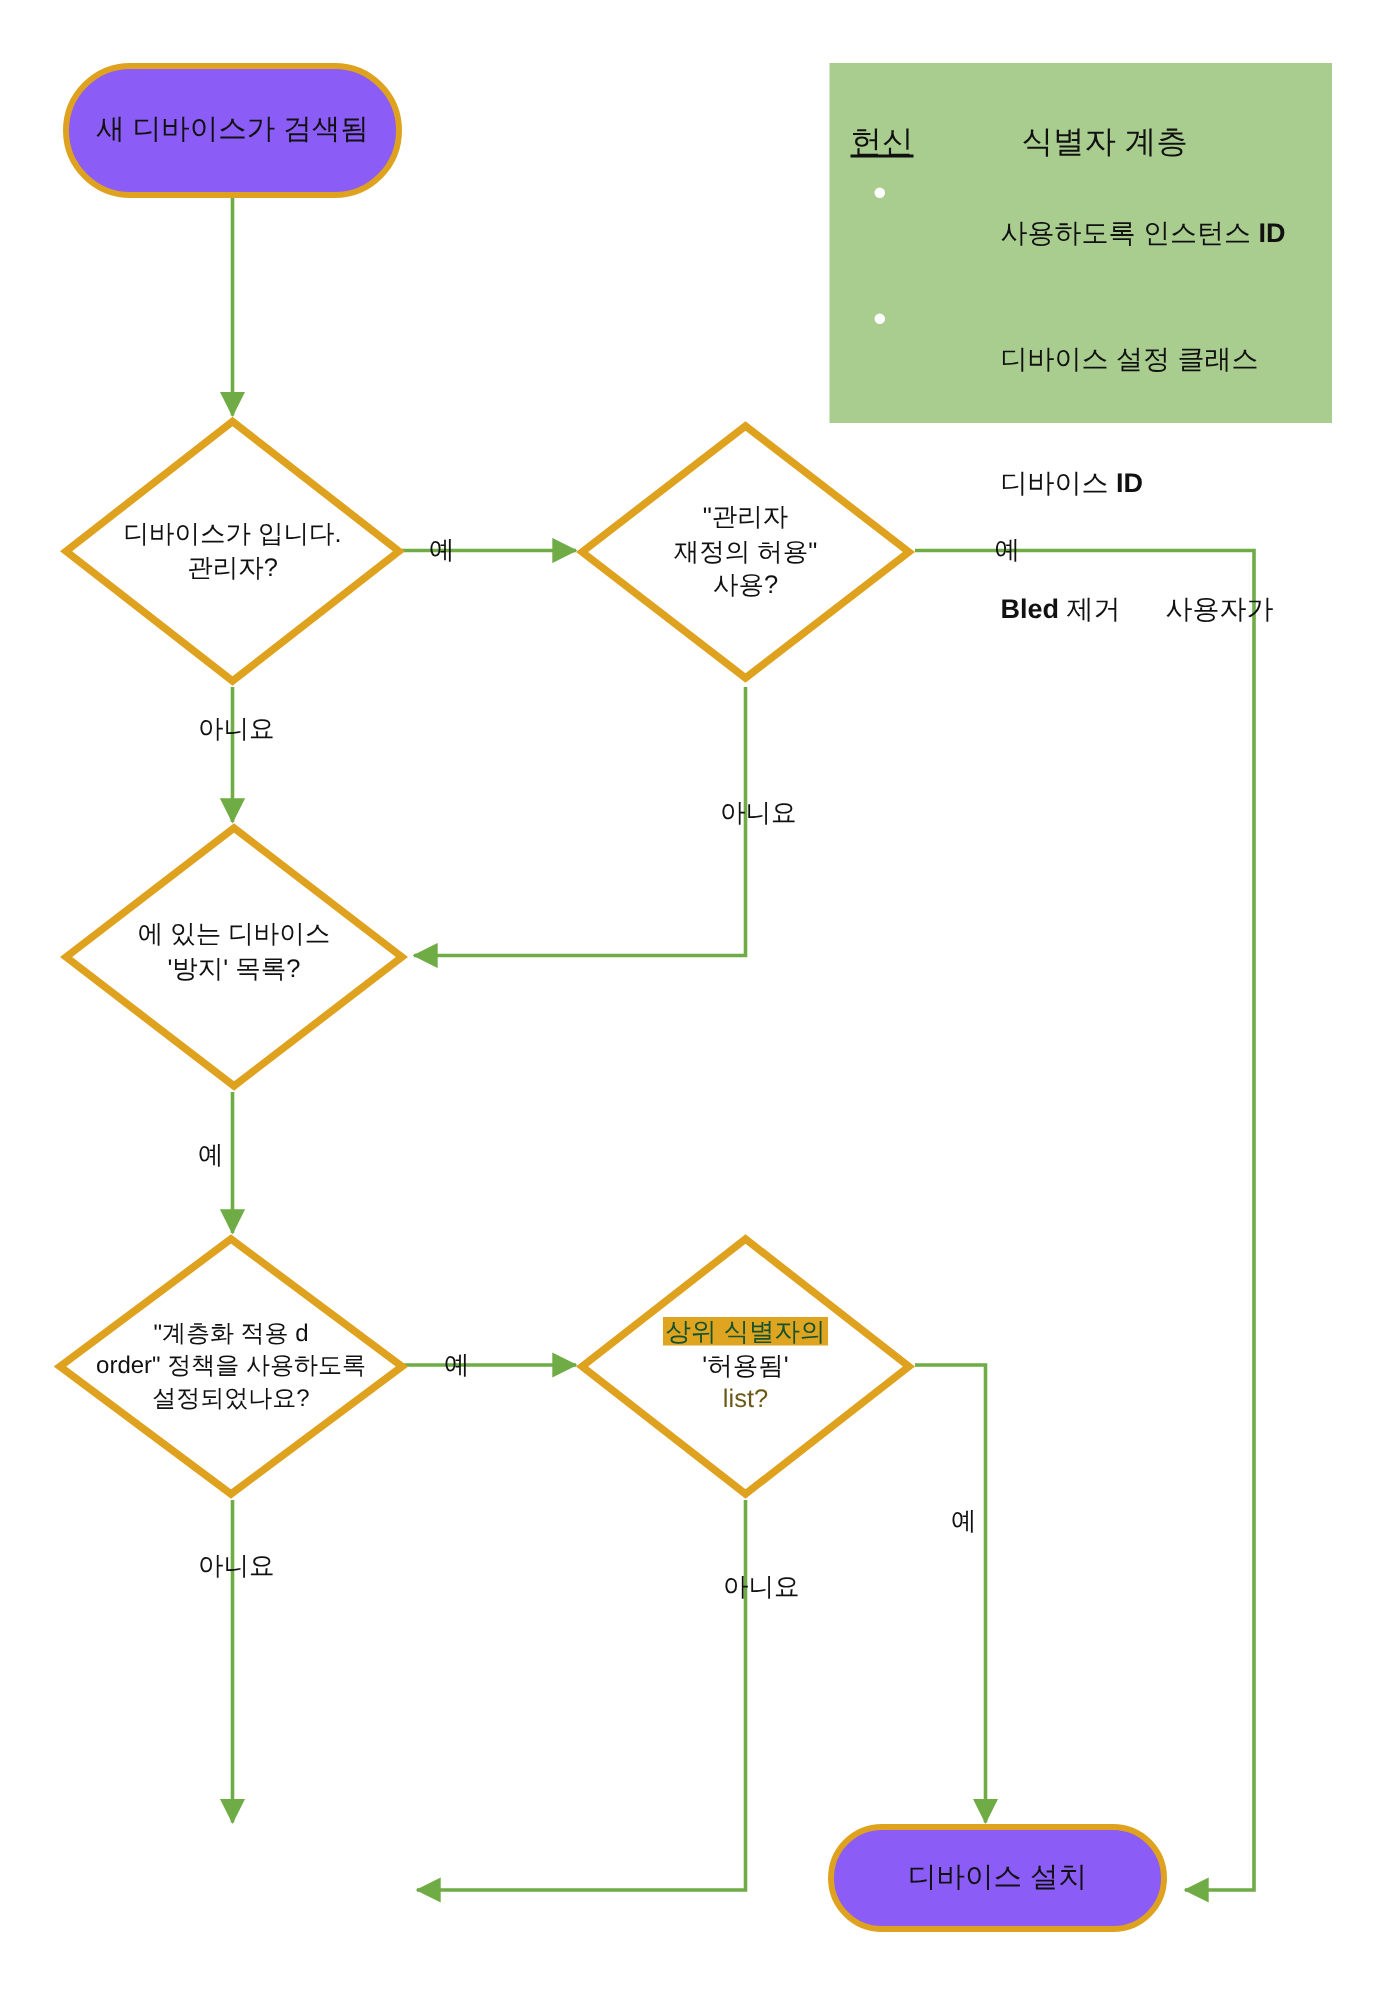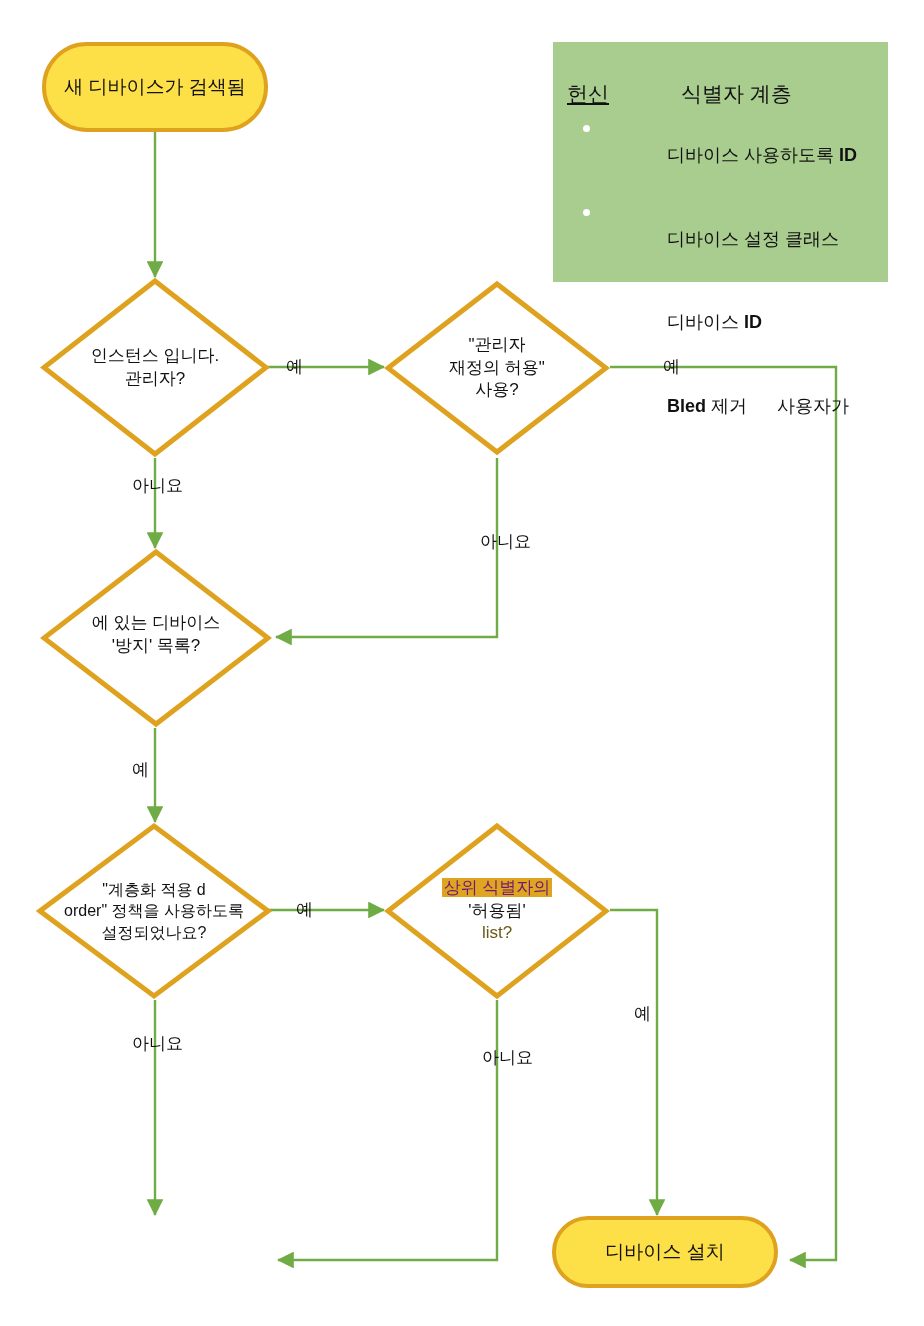--- a/index.html
+++ b/index.html
@@ -10,36 +10,36 @@
   }
   #canvas{position:absolute;left:0;top:0;width:924px;height:1326px;}
   svg.edges{position:absolute;left:0;top:0;width:924px;height:1326px;pointer-events:none;}
 
   
   .node{position:absolute;box-sizing:border-box;}
 
   .terminal{
     border:4px solid var(--orange,#DFA21F);
     border-radius:46px;
-    background:#fde047;
+    background:#8b5cf6;
     display:flex;align-items:center;justify-content:center;
     text-align:center;
     font-size:19px;color:#111;
     line-height:1.25;
   }
 
   .diamond-wrap{position:absolute;}
   .diamond-wrap .dshape{position:absolute;left:0;top:0;width:100%;height:100%;}
   .diamond-wrap .dlabel{
     position:absolute;left:0;top:0;width:100%;height:100%;
     display:flex;align-items:center;justify-content:center;
     text-align:center;font-size:17px;color:#111;line-height:1.35;
     padding:0 6px;box-sizing:border-box;
   }
-  .dlabel span.hl{background:#E0A520;color:#701a75;padding:0 2px;}
+  .dlabel span.hl{background:#E0A520;color:#14532d;padding:0 2px;}
   .dlabel .ln{display:block;white-space:nowrap;}
 
   
   .legend{
     position:absolute;
     background:#A9CC8F;
     color:#111;
     box-sizing:border-box;
     padding:38px 0 0 0;
   }
@@ -104,41 +104,41 @@
     <span>새 디바이스가 검색됨</span>
   </div>
 
   <div class="legend" style="left:553px;top:42px;width:335px;height:240px;">
     <div class="lhead">
       <span class="u">헌신</span>
       <span style="margin-left:26px;">식별자 계층</span>
     </div>
     <ul>
       <li>
-        <span>디바이스 사용하도록 </span><b>ID</b>
+        <span>사용하도록 인스턴스 </span><b>ID</b>
       </li>
       <li>
         <span>디바이스 설정 클래스</span>
       </li>
       <li>
         <span>디바이스 </span><b>ID</b>
       </li>
       <li>
         <b>Bled</b><span> 제거      사용자가</span>
       </li>
     </ul>
   </div>
 
   <div class="diamond-wrap" style="left:40px;top:277px;width:230px;height:181px;">
     <svg class="dshape" viewBox="0 0 230 181">
       <polygon points="115,4 226,90.5 115,177 4,90.5" fill="#ffffff" stroke="#DFA21F" stroke-width="5"></polygon>
     </svg>
     <div class="dlabel">
       <div>
-        <span class="ln">인스턴스 입니다.</span>
+        <span class="ln">디바이스가 입니다.</span>
         <span class="ln">관리자?</span>
       </div>
     </div>
   </div>
 
   <div class="diamond-wrap" style="left:384px;top:280px;width:226px;height:176px;">
     <svg class="dshape" viewBox="0 0 226 176">
       <polygon points="113,4 222,88 113,172 4,88" fill="#ffffff" stroke="#DFA21F" stroke-width="5"></polygon>
     </svg>
     <div class="dlabel">

